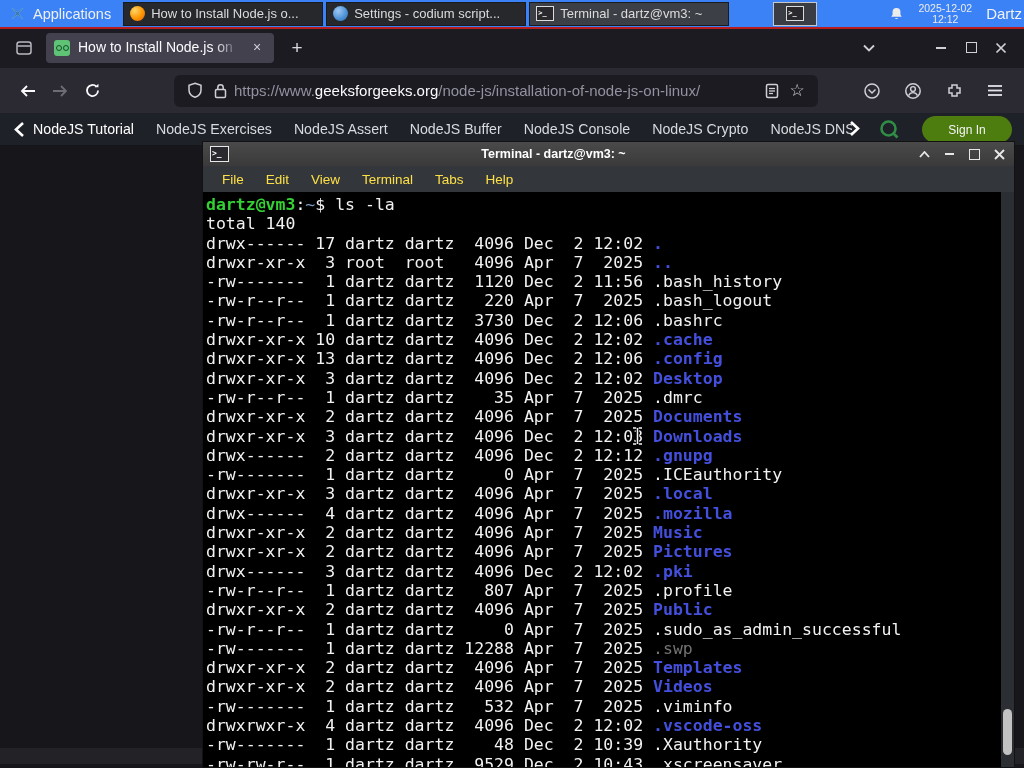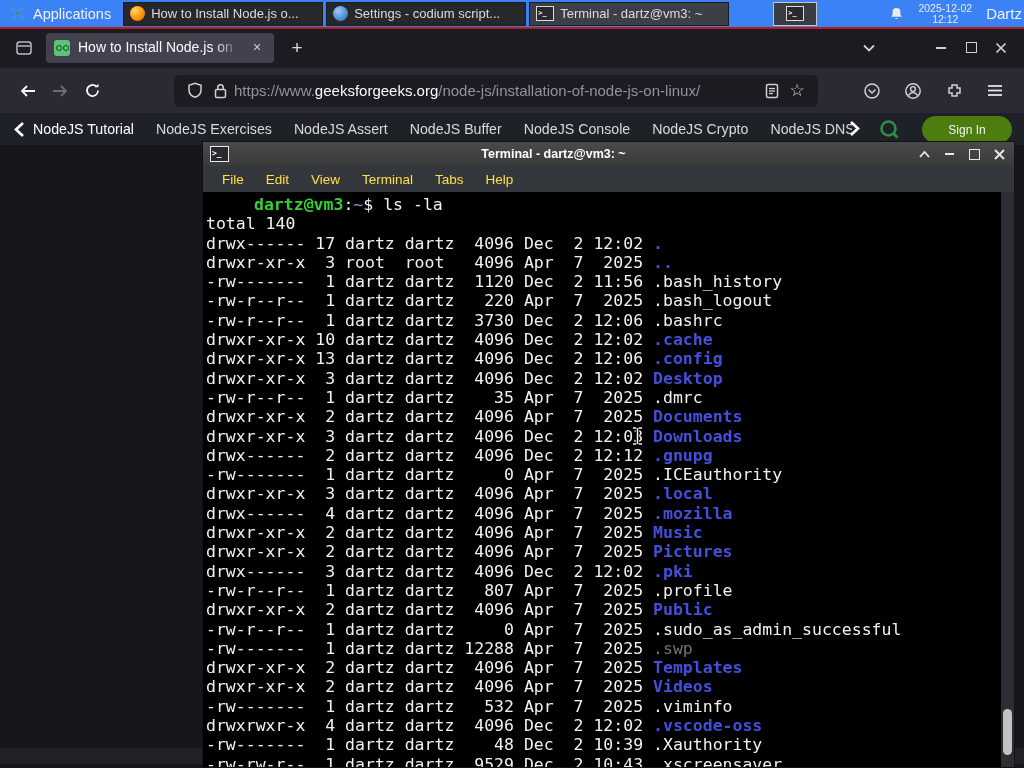--- a/index.html
+++ b/index.html
@@ -107,21 +107,21 @@
   .tc .bar{width:9px;height:0;border-bottom:2px solid #e8e8e8;}
   .tc .box{width:9px;height:9px;border:1.5px solid #e8e8e8;}
   #term-menubar{position:absolute;left:0;top:24px;width:100%;height:26px;background:#33363a;
     display:flex;align-items:center;padding-left:8px;box-sizing:border-box;}
   .menu-item{font-size:13.5px;color:#fde047;padding:0 11px;}
   #term-body{position:absolute;left:0;top:50px;right:0;bottom:0;background:#000;overflow:hidden;}
   #term-lines{padding:3px 0 0 3px;font-family:"DejaVu Sans Mono",monospace;
     font-size:16.5px;line-height:19.3px;white-space:pre;}
   .term-line{height:19.3px;}
   .tf{color:#f2f2f2;}
-  .tg{color:#33d133;font-weight:bold;margin-left:48px;}
+  .tg{color:#33d133;font-weight:bold;}
   .tt{color:#7ea0c0;}
   .td{color:#4450dd;font-weight:bold;}
   .tx{color:#737373;}
   #term-scrollbar{position:absolute;right:0;top:0;bottom:0;width:13px;background:#2b2e33;}
   #term-thumb{position:absolute;left:2px;bottom:12px;width:9px;height:46px;background:#c2c2c2;border-radius:5px;}
 
   
   #ibeam{position:absolute;left:632px;top:427px;z-index:99;}
 </style>
 </head>

